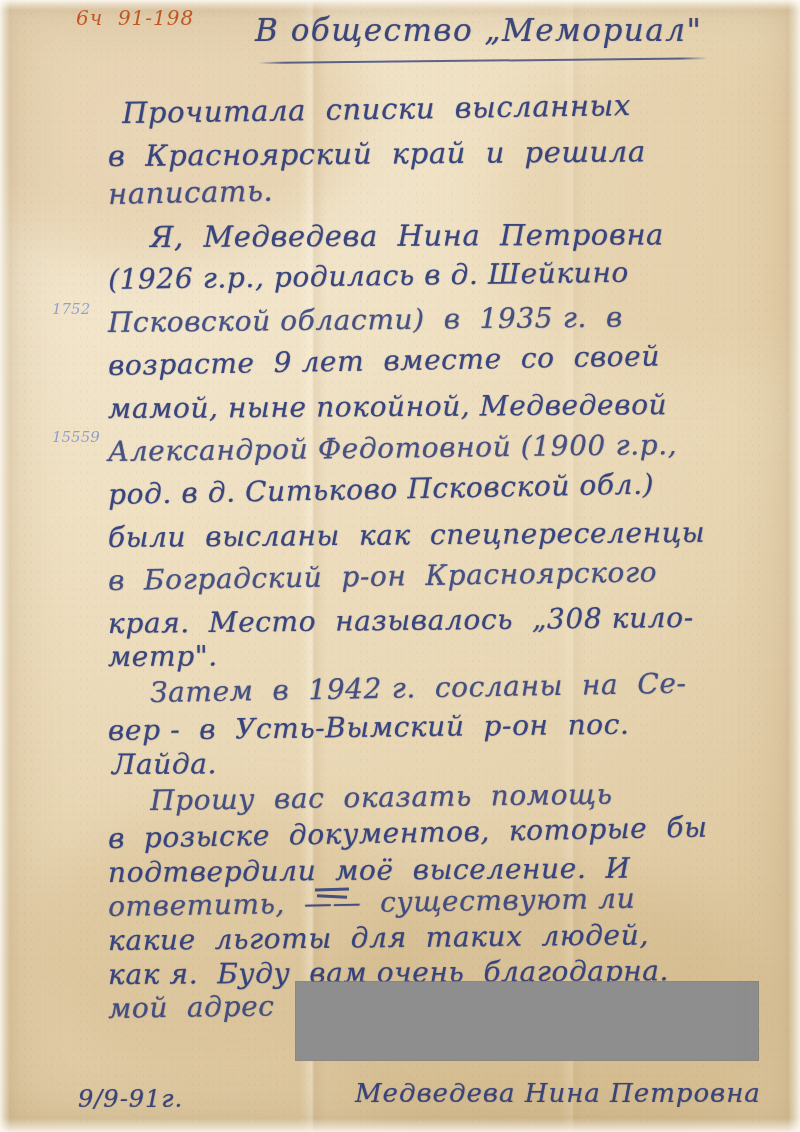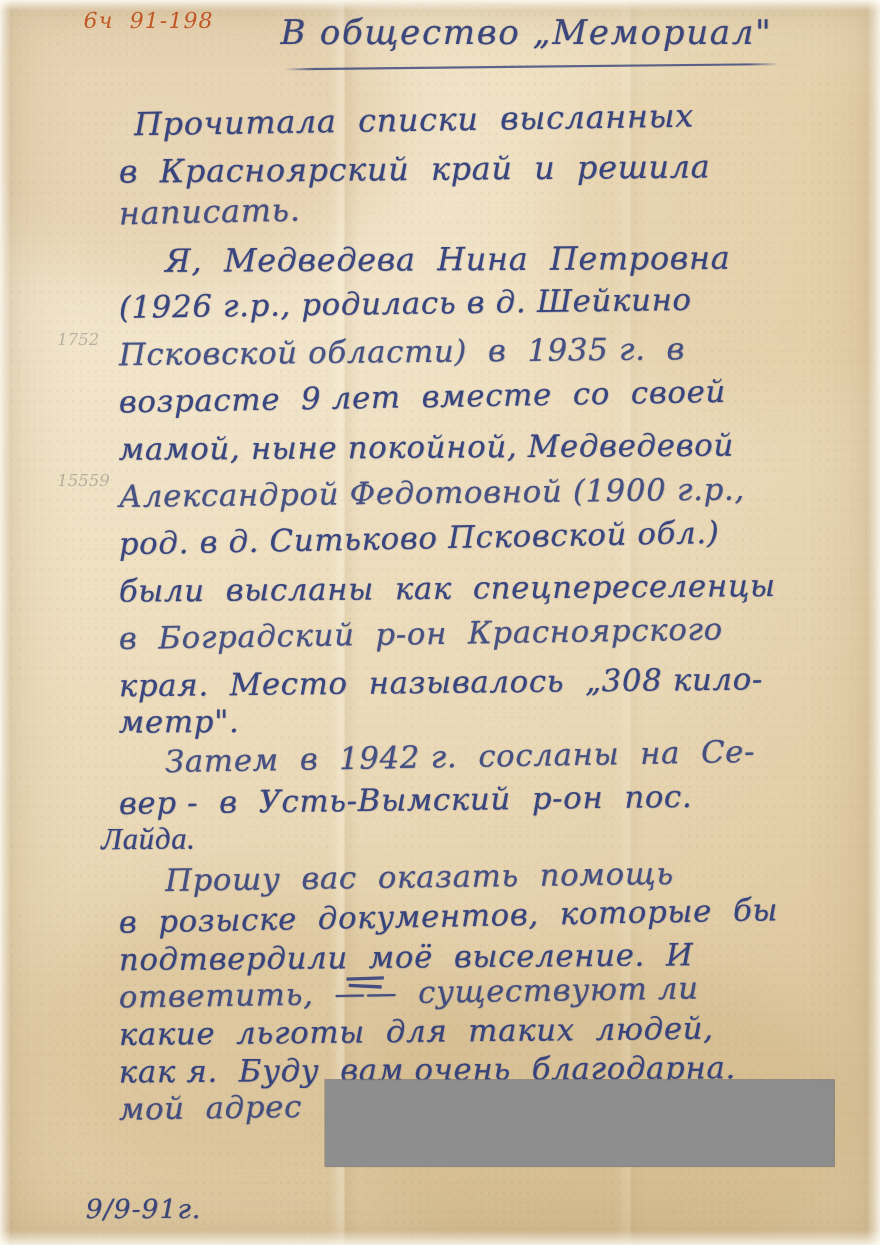--- a/index.html
+++ b/index.html
@@ -108,21 +108,21 @@
     color: #c2410c;
     opacity: 0.85;
     letter-spacing: 1px;
     white-space: pre;
   }
   
   .margin-mark {
     position: absolute;
     font-family: "DejaVu Serif", serif;
     font-style: italic;
-    color: #737373;
+    color: #1d4ed8;
     opacity: 0.45;
     font-size: 15px;
     white-space: pre;
   }
 
   
   .title-line {
     position: absolute;
     left: 255px;
     top: 12px;
@@ -215,34 +215,35 @@
         <div class="hw" style="left: 108px; top: 349px; font-size: 28px; transform: rotate(-1deg); transform-origin: left center;">возрасте  9 лет  вместе  со  своей</div>
         <div class="hw" style="left: 108px; top: 392px; font-size: 28px; transform: rotate(-0.4deg); transform-origin: left center;">мамой, ныне покойной, Медведевой</div>
         <div class="hw thin" style="left: 108px; top: 435px; font-size: 28px; transform: rotate(-0.7deg); transform-origin: left center;">Александрой Федотовной (1900 г.р.,</div>
         <div class="hw" style="left: 108px; top: 478px; font-size: 28px; transform: rotate(-1.1deg); transform-origin: left center;">род. в д. Ситьково Псковской обл.)</div>
         <div class="hw" style="left: 108px; top: 521px; font-size: 28px; transform: rotate(-0.5deg); transform-origin: left center;">были  высланы  как  спецпереселенцы</div>
         <div class="hw thin" style="left: 108px; top: 564px; font-size: 28px; transform: rotate(-0.9deg); transform-origin: left center;">в  Боградский  р-он  Красноярского</div>
         <div class="hw" style="left: 108px; top: 607px; font-size: 28px; transform: rotate(-0.6deg); transform-origin: left center;">края.  Место  называлось  „308 кило-</div>
         <div class="hw" style="left: 108px; top: 640px; font-size: 28px; transform: rotate(-0.3deg); transform-origin: left center;">метр".</div>
         <div class="hw thin" style="left: 150px; top: 676px; font-size: 28px; transform: rotate(-1deg); transform-origin: left center;">Затем  в  1942 г.  сосланы  на  Се-</div>
         <div class="hw" style="left: 108px; top: 714px; font-size: 28px; transform: rotate(-0.7deg); transform-origin: left center;">вер -  в  Усть-Вымский  р-он  пос.</div>
-        <div class="hw" style="left: 92px; top: 748px; font-size: 28px; transform: rotate(-0.4deg); transform-origin: left center; font-family: Liberation Serif, serif;">Лайда.</div>
+        <div class="hw" style="left: 112px; top: 748px; font-size: 28px; transform: rotate(-0.4deg); transform-origin: left center;">Лайда.</div>
         <div class="hw thin" style="left: 150px; top: 784px; font-size: 28px; transform: rotate(-0.8deg); transform-origin: left center;">Прошу  вас  оказать  помощь</div>
         <div class="hw" style="left: 108px; top: 822px; font-size: 28px; transform: rotate(-1.1deg); transform-origin: left center;">в  розыске  документов,  которые  бы</div>
         <div class="hw" style="left: 108px; top: 856px; font-size: 28px; transform: rotate(-0.5deg); transform-origin: left center;">подтвердили  моё  выселение.  И</div>
         <div class="hw thin" style="left: 108px; top: 890px; font-size: 28px; transform: rotate(-0.9deg); transform-origin: left center;">ответить,  ——  существуют ли</div>
         <div class="hw" style="left: 108px; top: 924px; font-size: 28px; transform: rotate(-0.6deg); transform-origin: left center;">какие  льготы  для  таких  людей,</div>
         <div class="hw" style="left: 108px; top: 958px; font-size: 28px; transform: rotate(-0.4deg); transform-origin: left center;">как я.  Буду  вам очень  благодарна.</div>
         <div class="hw thin" style="left: 108px; top: 992px; font-size: 28px; transform: rotate(-0.9deg); transform-origin: left center;">мой  адрес</div>
       </div>
 
     <div class="strikeout"></div>
     <div class="strikeout s2"></div>
 
     <div class="hw date-line">9/9-91г.</div>
+    <div class="hw signature-line">Медведева Нина Петровна</div>
   </div>
 
   <div class="redaction"></div>
 
   <div class="edges"></div>
   <div class="edge-strip edge-top"></div>
   <div class="edge-strip edge-bottom"></div>
   <div class="edge-strip edge-left"></div>
   <div class="edge-strip edge-right"></div>
 </div>

